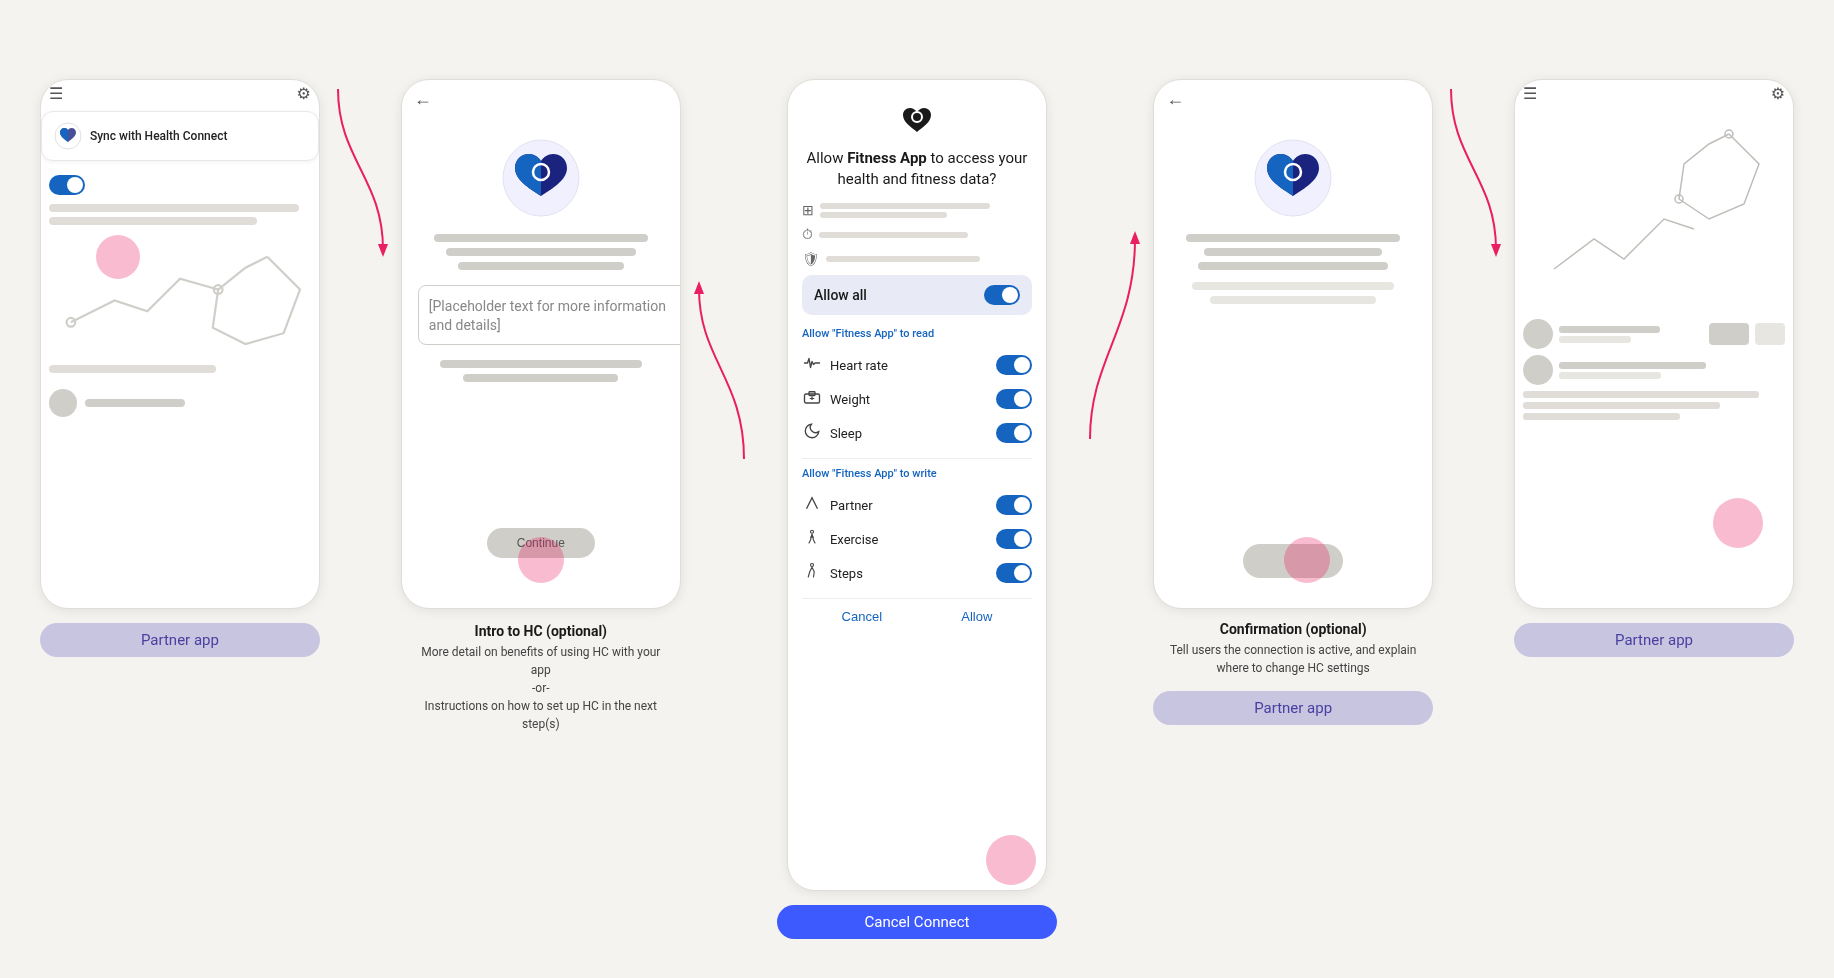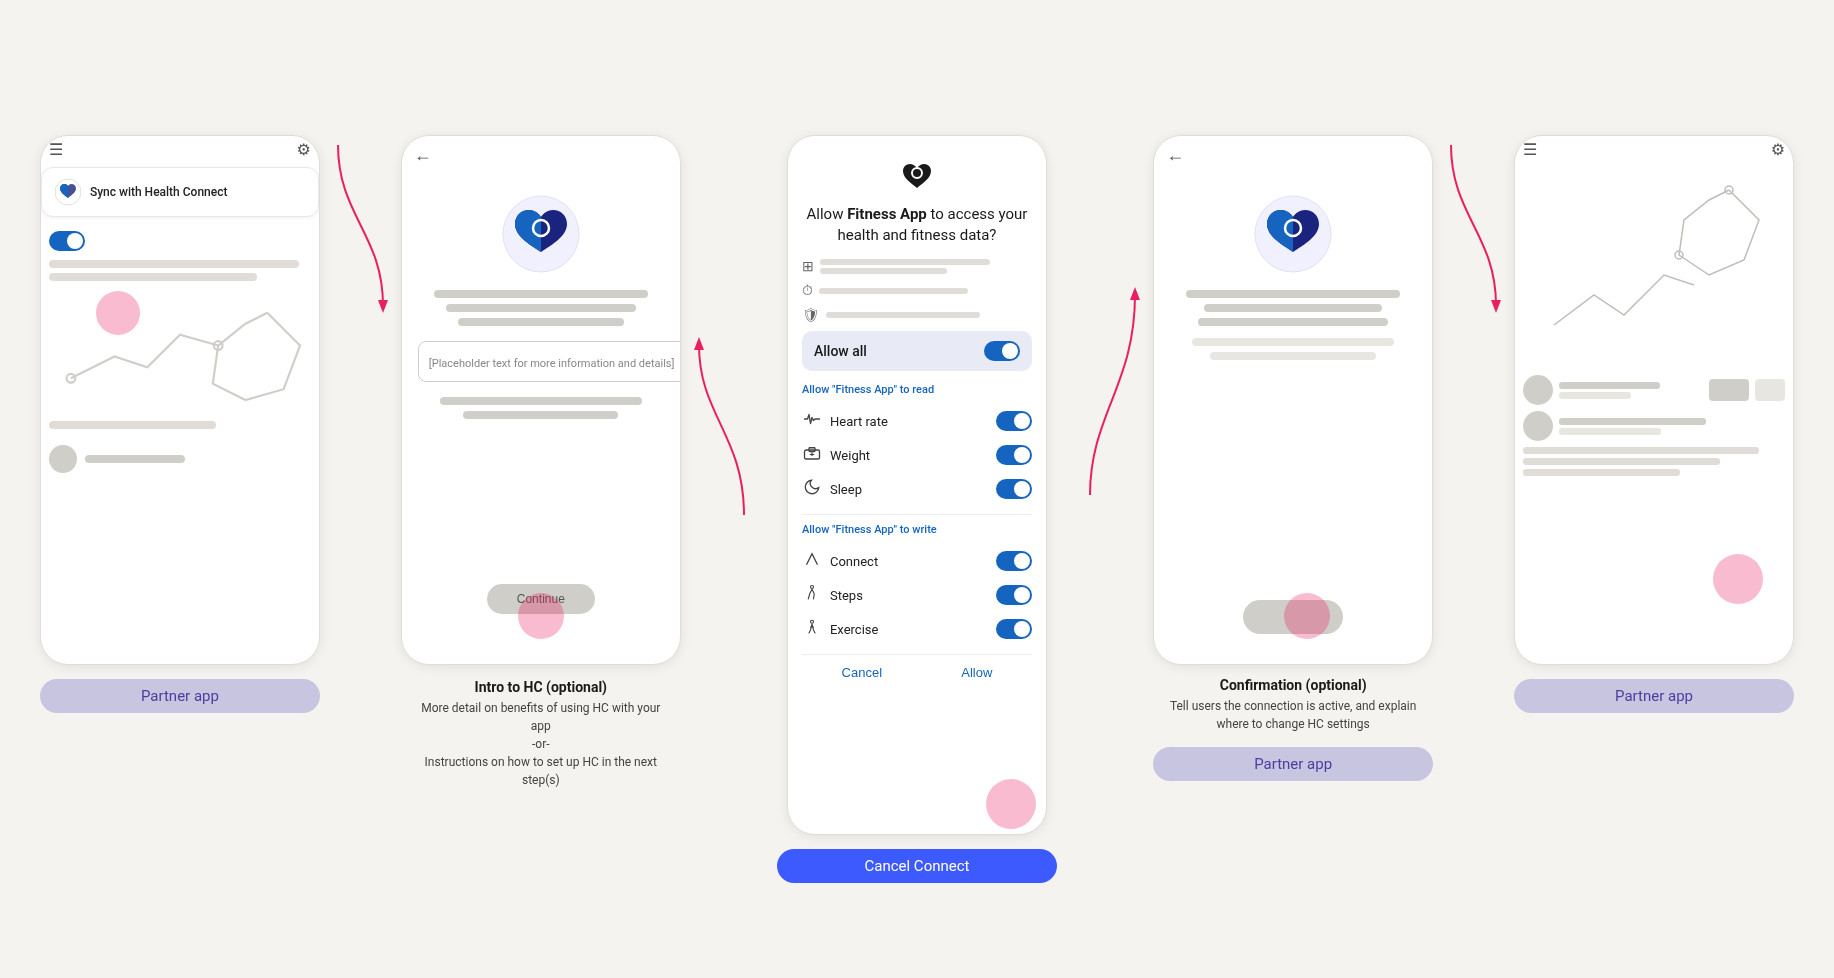--- a/index.html
+++ b/index.html
@@ -138,21 +138,21 @@
 
     .info-box {
       border: 1px solid #d0cec9;
       border-radius: 8px;
       padding: 10px;
       width: 100%;
       margin: 15px 0;
     }
 
     .info-box-text {
-      font-size: 11px;
+      font-size: 14px;
       color: #888;
       text-align: center;
     }
 
     .continue-btn {
       background: #d0cec9;
       border-radius: 20px;
       padding: 8px 30px;
       font-size: 12px;
       color: #555;
@@ -485,21 +485,21 @@
     </div>
 
     <div style="flex:0 0 55px; display:flex; align-items:flex-start; justify-content:center; padding-top:200px; position:relative;">
       <svg width="55" height="200" viewBox="0 0 55 200" style="overflow:visible;">
         <path d="M50,180 C50,100 5,80 5,10" fill="none" stroke="#e91e63" stroke-width="2"></path>
         <polygon points="0,15 5,2 10,15" fill="#e91e63"></polygon>
       </svg>
     </div>
 
     <div class="screen-column" style="flex:1.1; display:flex; flex-direction:column; align-items:center;">
-      <div class="phone-mockup middle" style="width:260px; height:700px;">
+      <div class="phone-mockup middle" style="width:260px; height:812px;">
         <div class="screen3-content">
 
           <div class="hc-icon-top">
             <svg width="36" height="36" viewBox="0 0 36 36" xmlns="http://www.w3.org/2000/svg">
               <path d="M18 30 C12 25, 4 20, 4 13 C4 9 7 6 11 6 C13.5 6 15.8 7.4 18 10 C20.2 7.4 22.5 6 25 6 C29 6 32 9 32 13 C32 20 24 25 18 30Z" fill="#1a1a1a" stroke="none"></path>
               <circle cx="18" cy="15" r="5" fill="none" stroke="#fff" stroke-width="2"></circle>
             </svg>
           </div>
 
           <div class="permission-title">
@@ -575,51 +575,51 @@
 
           <div class="section-label">Allow "Fitness App" to write</div>
 
           <div class="permission-item">
             <div class="perm-left">
               <span class="perm-icon">
                 <svg width="18" height="18" viewBox="0 0 24 24" fill="none" xmlns="http://www.w3.org/2000/svg">
                   <path d="M5 19L12 5L19 19" stroke="#444" stroke-width="1.8" stroke-linecap="round"></path>
                 </svg>
               </span>
-              <span class="perm-label">Connect</span>
+              <span class="perm-label">Partner</span>
+            </div>
+            <div class="toggle-blue"></div>
+          </div>
+
+          <div class="permission-item">
+            <div class="perm-left">
+              <span class="perm-icon">
+                <svg width="18" height="18" viewBox="0 0 24 24" fill="none" xmlns="http://www.w3.org/2000/svg">
+                  <circle cx="12" cy="5" r="2" stroke="#444" stroke-width="1.5"></circle>
+                  <path d="M12 8 L10 16 L8 20 M12 8 L14 16 L16 20 M10 12 L14 12" stroke="#444" stroke-width="1.5" stroke-linecap="round"></path>
+                </svg>
+              </span>
+              <span class="perm-label">Exercise</span>
             </div>
             <div class="toggle-blue"></div>
           </div>
 
           <div class="permission-item">
             <div class="perm-left">
               <span class="perm-icon">
                 <svg width="18" height="18" viewBox="0 0 24 24" fill="none" xmlns="http://www.w3.org/2000/svg">
                   <circle cx="12" cy="4" r="2" stroke="#444" stroke-width="1.5"></circle>
                   <path d="M12 7 L9 13 L7 20 M12 7 L15 13 L14 20" stroke="#444" stroke-width="1.5" stroke-linecap="round"></path>
                 </svg>
               </span>
               <span class="perm-label">Steps</span>
             </div>
             <div class="toggle-blue"></div>
           </div>
 
-          <div class="permission-item">
-            <div class="perm-left">
-              <span class="perm-icon">
-                <svg width="18" height="18" viewBox="0 0 24 24" fill="none" xmlns="http://www.w3.org/2000/svg">
-                  <circle cx="12" cy="5" r="2" stroke="#444" stroke-width="1.5"></circle>
-                  <path d="M12 8 L10 16 L8 20 M12 8 L14 16 L16 20 M10 12 L14 12" stroke="#444" stroke-width="1.5" stroke-linecap="round"></path>
-                </svg>
-              </span>
-              <span class="perm-label">Exercise</span>
-            </div>
-            <div class="toggle-blue"></div>
-          </div>
-
           <div class="bottom-btns">
             <button class="btn-cancel">Cancel</button>
             <button class="btn-allow">Allow</button>
           </div>
 
           <div class="pink-circle" style="position:absolute; right:10px; bottom:5px; width:50px; height:50px;"></div>
         </div>
       </div>
       <div class="phone-label hc">
         <span>Cancel Connect</span>

